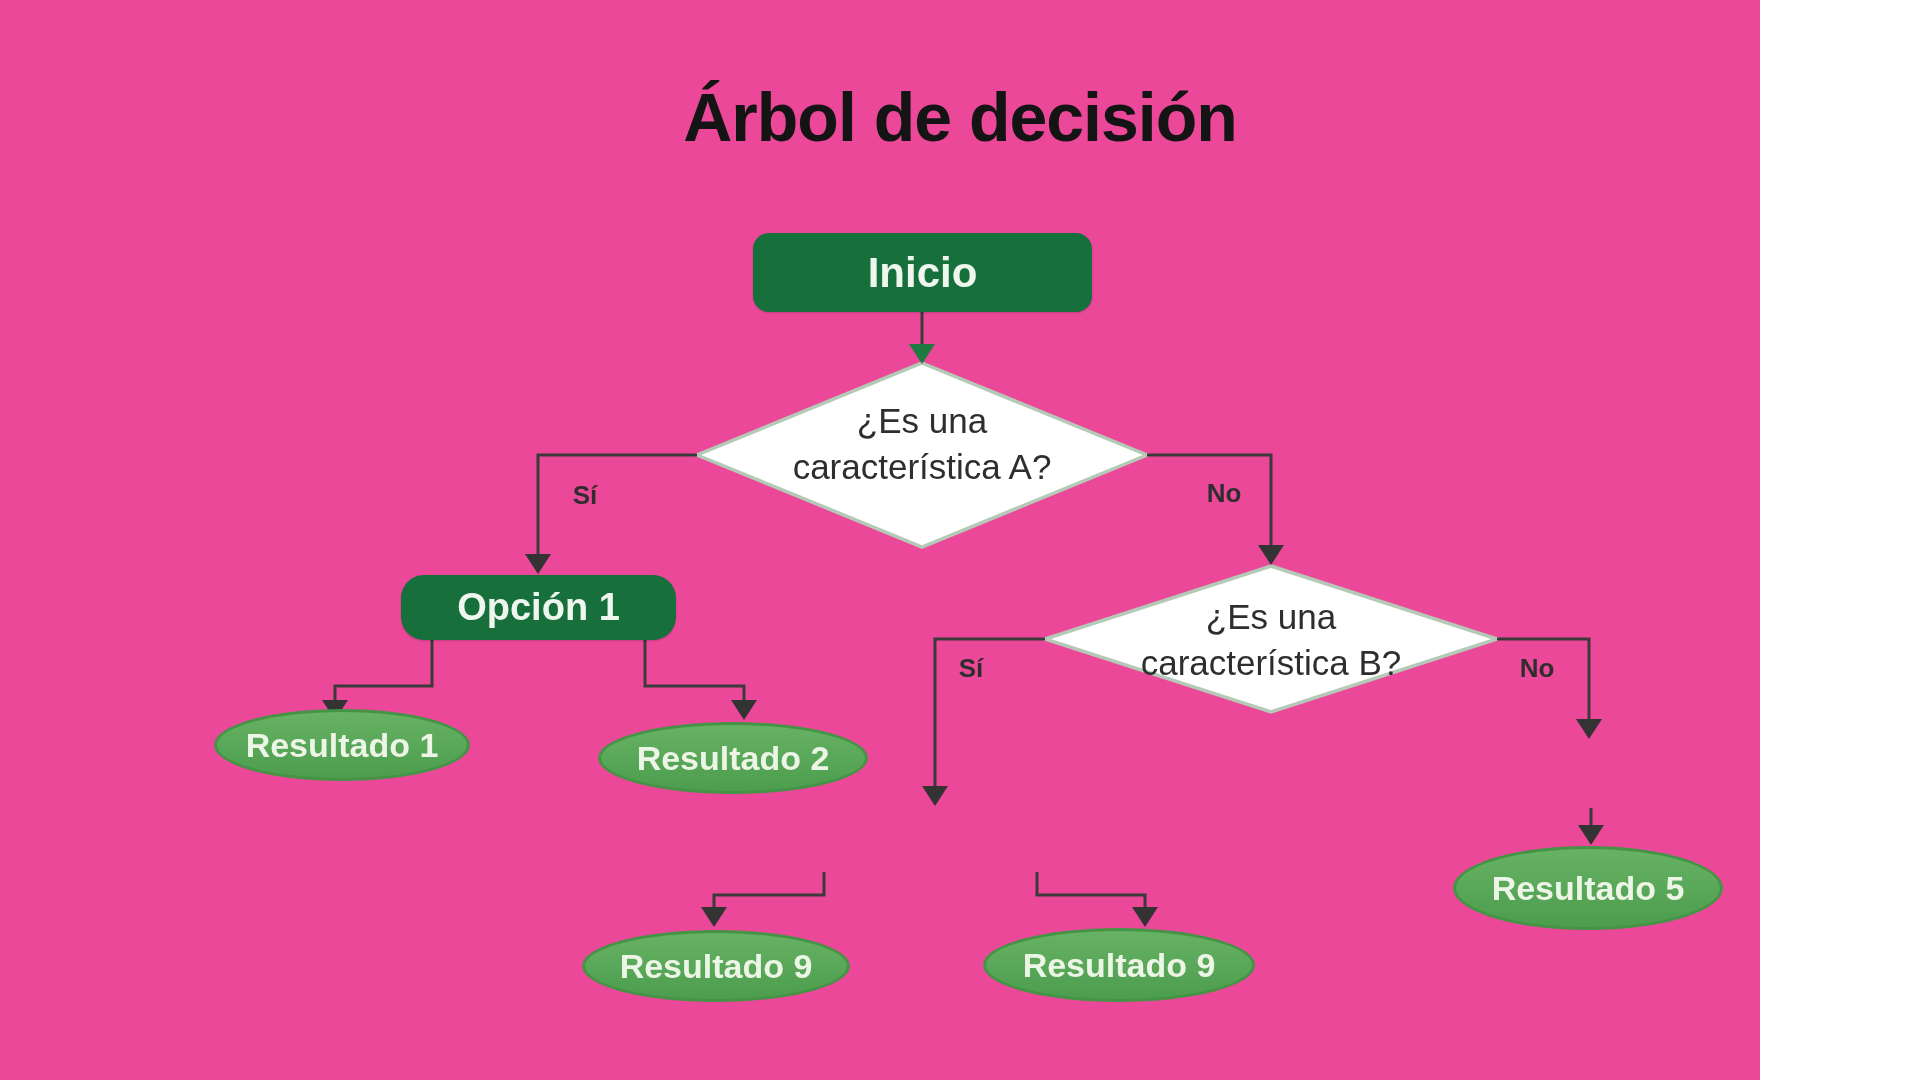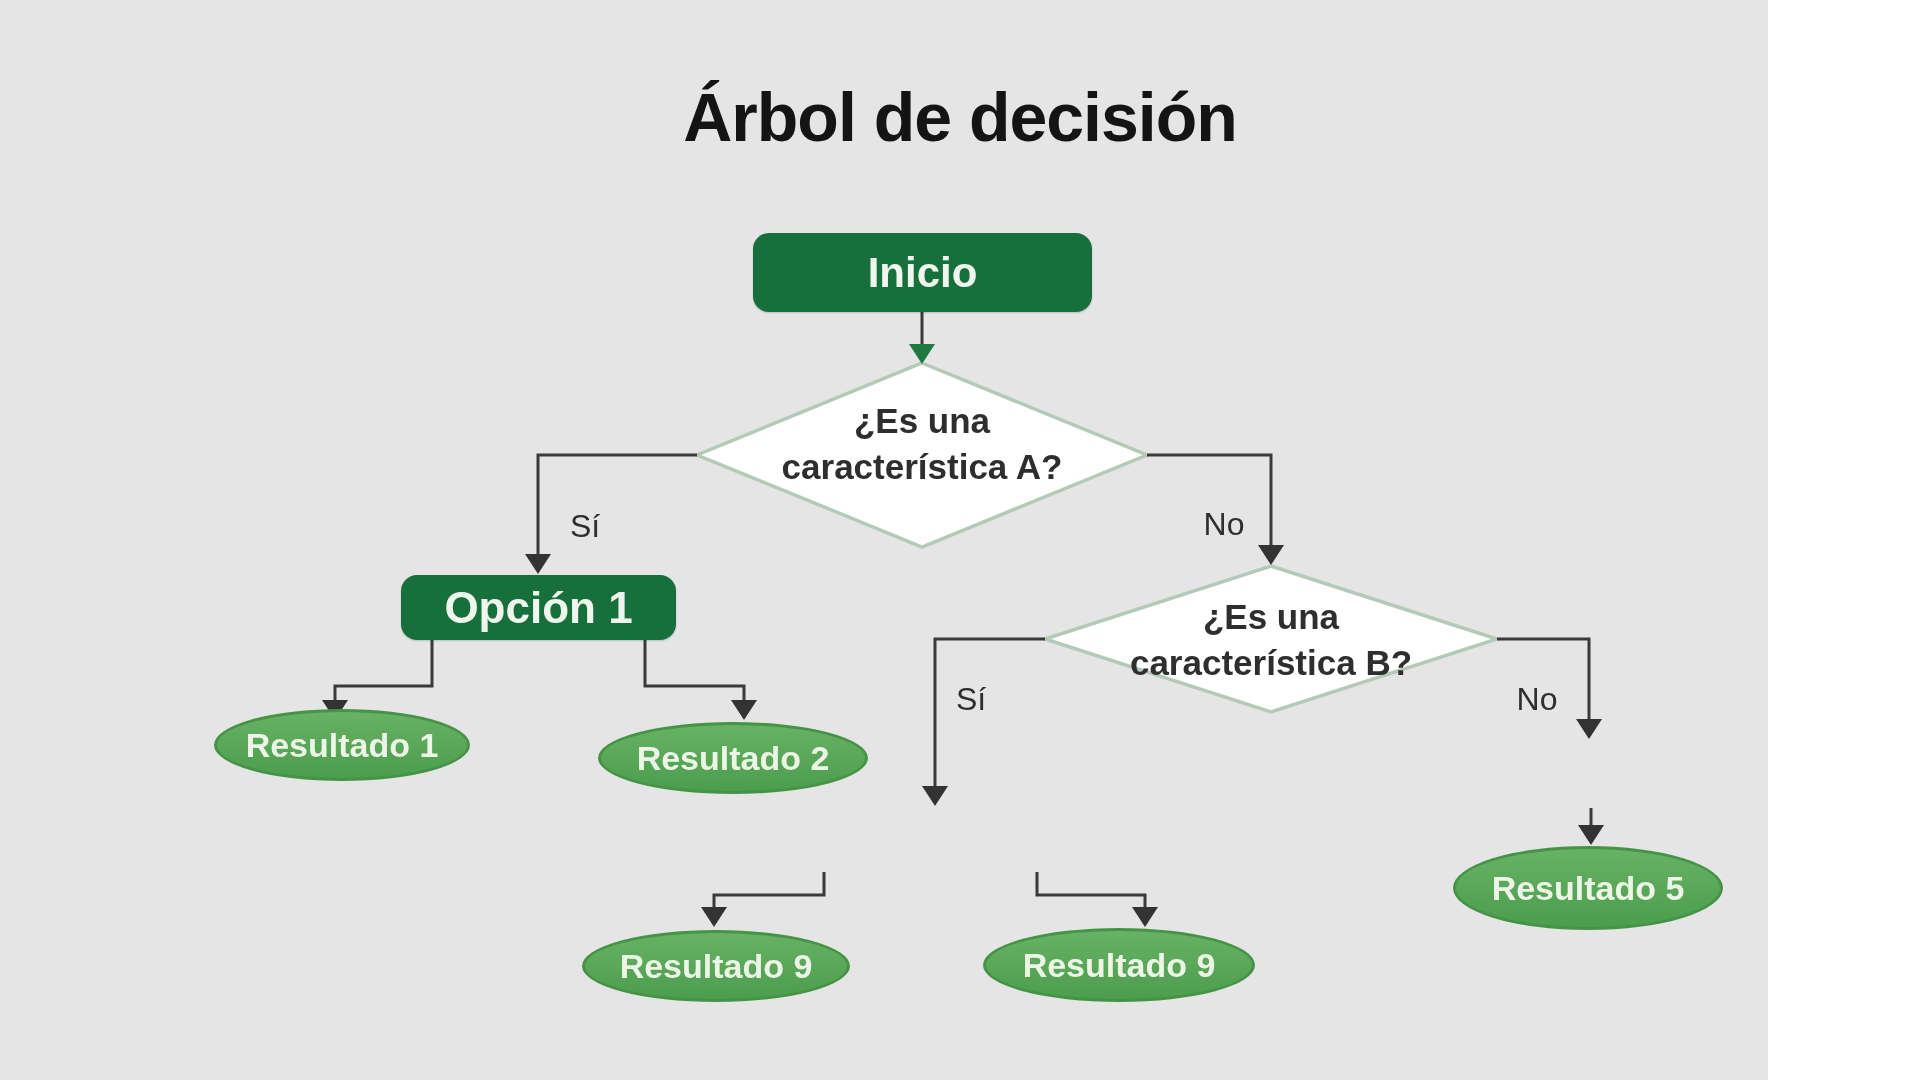--- a/index.html
+++ b/index.html
@@ -4,24 +4,23 @@
 <style>
   html, body {
     margin: 0;
     padding: 0;
     background: #ffffff;
   }
   .stage {
     position: relative;
     width: 1760px;
     height: 1080px;
-    background: #e5e5e5;
+    background: #ec4899;
     font-family: "Liberation Sans", sans-serif;
     overflow: hidden;
-    padding-left: 8px;
   }
   .title {
     position: absolute;
     left: 0;
     top: 78px;
     width: 1920px;
     margin: 0;
     text-align: center;
     font-size: 68px;
     font-weight: 800;
@@ -44,21 +43,21 @@
     box-sizing: border-box;
   }
   .box {
     background: #17703c;
     border-radius: 16px;
     color: #eef6ee;
     font-weight: bold;
     box-shadow: 0 1px 2px rgba(0,0,0,0.18);
   }
   .box.start { left: 753px; top: 233px; width: 339px; height: 79px; font-size: 42px; }
-  .box.op1   { left: 401px; top: 575px; width: 275px; height: 65px; font-size: 44px; }
+  .box.op1   { left: 401px; top: 575px; width: 275px; height: 65px; font-size: 38px; border-radius: 23px; }
   .box.op2   { left: 792px; top: 808px; width: 278px; height: 64px; font-size: 38px; }
   .box.op3   { left: 1469px; top: 740px; width: 245px; height: 68px; font-size: 38px; }
   .ellipse {
     background: linear-gradient(180deg, #67b264 0%, #4c9d4e 100%);
     border: 3px solid #459446;
     border-radius: 50%;
     color: #ecf5e6;
     font-weight: bold;
     font-size: 34px;
   }
@@ -67,33 +66,32 @@
   .ellipse.r3 { left: 582px;  top: 930px; width: 268px; height: 72px; }
   .ellipse.r4 { left: 983px;  top: 928px; width: 272px; height: 74px; }
   .ellipse.r5 { left: 1453px; top: 846px; width: 270px; height: 84px; }
   .diamond-text {
     position: absolute;
     width: 500px;
     text-align: center;
     font-size: 35px;
     line-height: 46px;
     color: #2e2e2e;
-    font-weight: 700;
+    font-weight: 400;
   }
   .diamond-text.da { left: 672px;  top: 398px; }
   .diamond-text.db { left: 1021px; top: 594px; }
   .diamond-text span { display: block; }
   .edge-label {
     position: absolute;
     width: 120px;
     text-align: center;
-    font-size: 32px;
+    font-size: 26px;
     color: #2e2e2e;
-    font-weight: 400;
-    margin-top: 28px;
+    font-weight: 700;
   }
   .edge-label.a-yes { left: 525px;  top: 480px; }
   .edge-label.a-no  { left: 1164px; top: 478px; }
   .edge-label.b-yes { left: 911px;  top: 653px; }
   .edge-label.b-no  { left: 1477px; top: 653px; }
 </style>
 </head>
 <body>
 
 <div class="stage">

